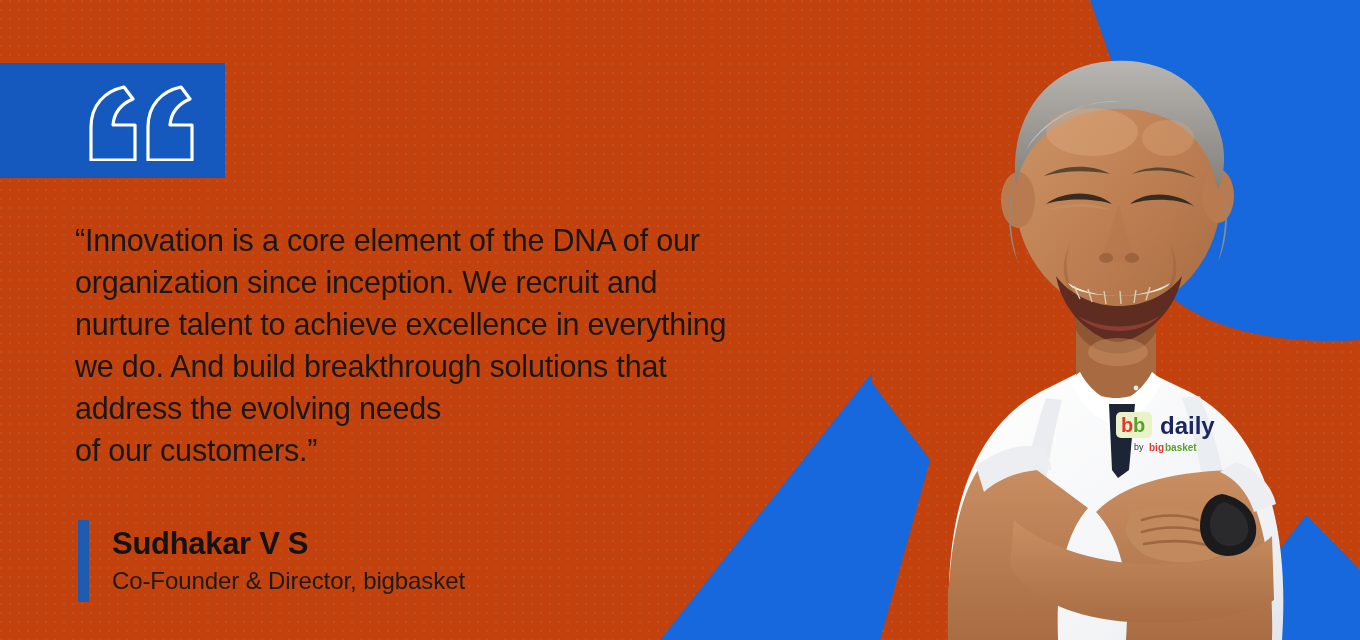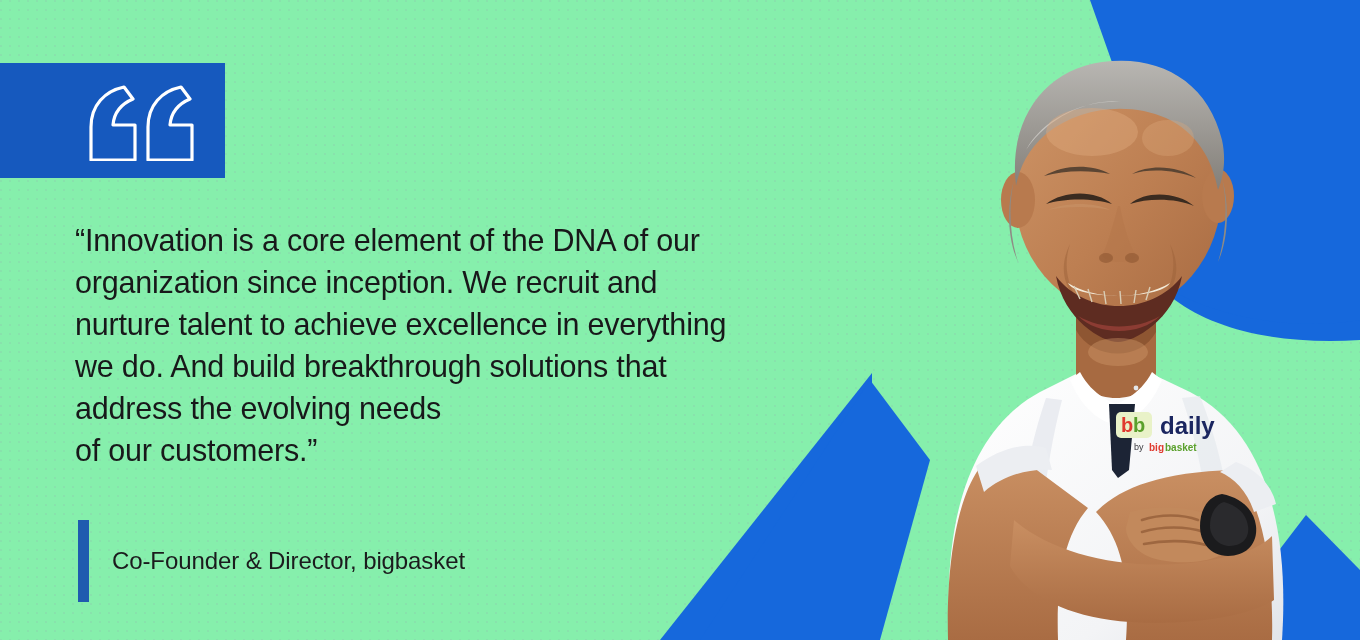--- a/index.html
+++ b/index.html
@@ -13,21 +13,21 @@
     overflow: hidden;
     font-family: "Liberation Sans", sans-serif;
     background: #ffffff;
   }
 
   .banner {
     position: relative;
     width: 1360px;
     height: 640px;
     overflow: hidden;
-    background-color: #86efac;
+    background-color: #c2410c;
   }
 
   
   .bg-texture {
     position: absolute;
     inset: 0;
     background-image:
       radial-gradient(circle at 1px 1px, rgba(150,158,175,0.16) 1px, transparent 1.4px);
     background-size: 9px 9px;
     pointer-events: none;
@@ -152,20 +152,21 @@
   <p class="quote-text">“Innovation is a core element of the DNA of our
 organization since inception. We recruit and
 nurture talent to achieve excellence in everything
 we do. And build breakthrough solutions that
 address the evolving needs
 of our customers.”</p>
 
   <div class="attribution">
     <div class="attrib-bar"></div>
     <div class="attrib-text">
+      <div class="attrib-name">Sudhakar V S</div>
       <div class="attrib-role">Co-Founder &amp; Director, bigbasket</div>
     </div>
   </div>
 
   <div class="person">
     <svg width="530" height="640" viewBox="0 0 530 640" xmlns="http://www.w3.org/2000/svg">
       <defs>
         <linearGradient id="skin" x1="0" y1="0" x2="1" y2="1">
           <stop offset="0%" stop-color="#cf9668"></stop>
           <stop offset="55%" stop-color="#bd7f52"></stop>

